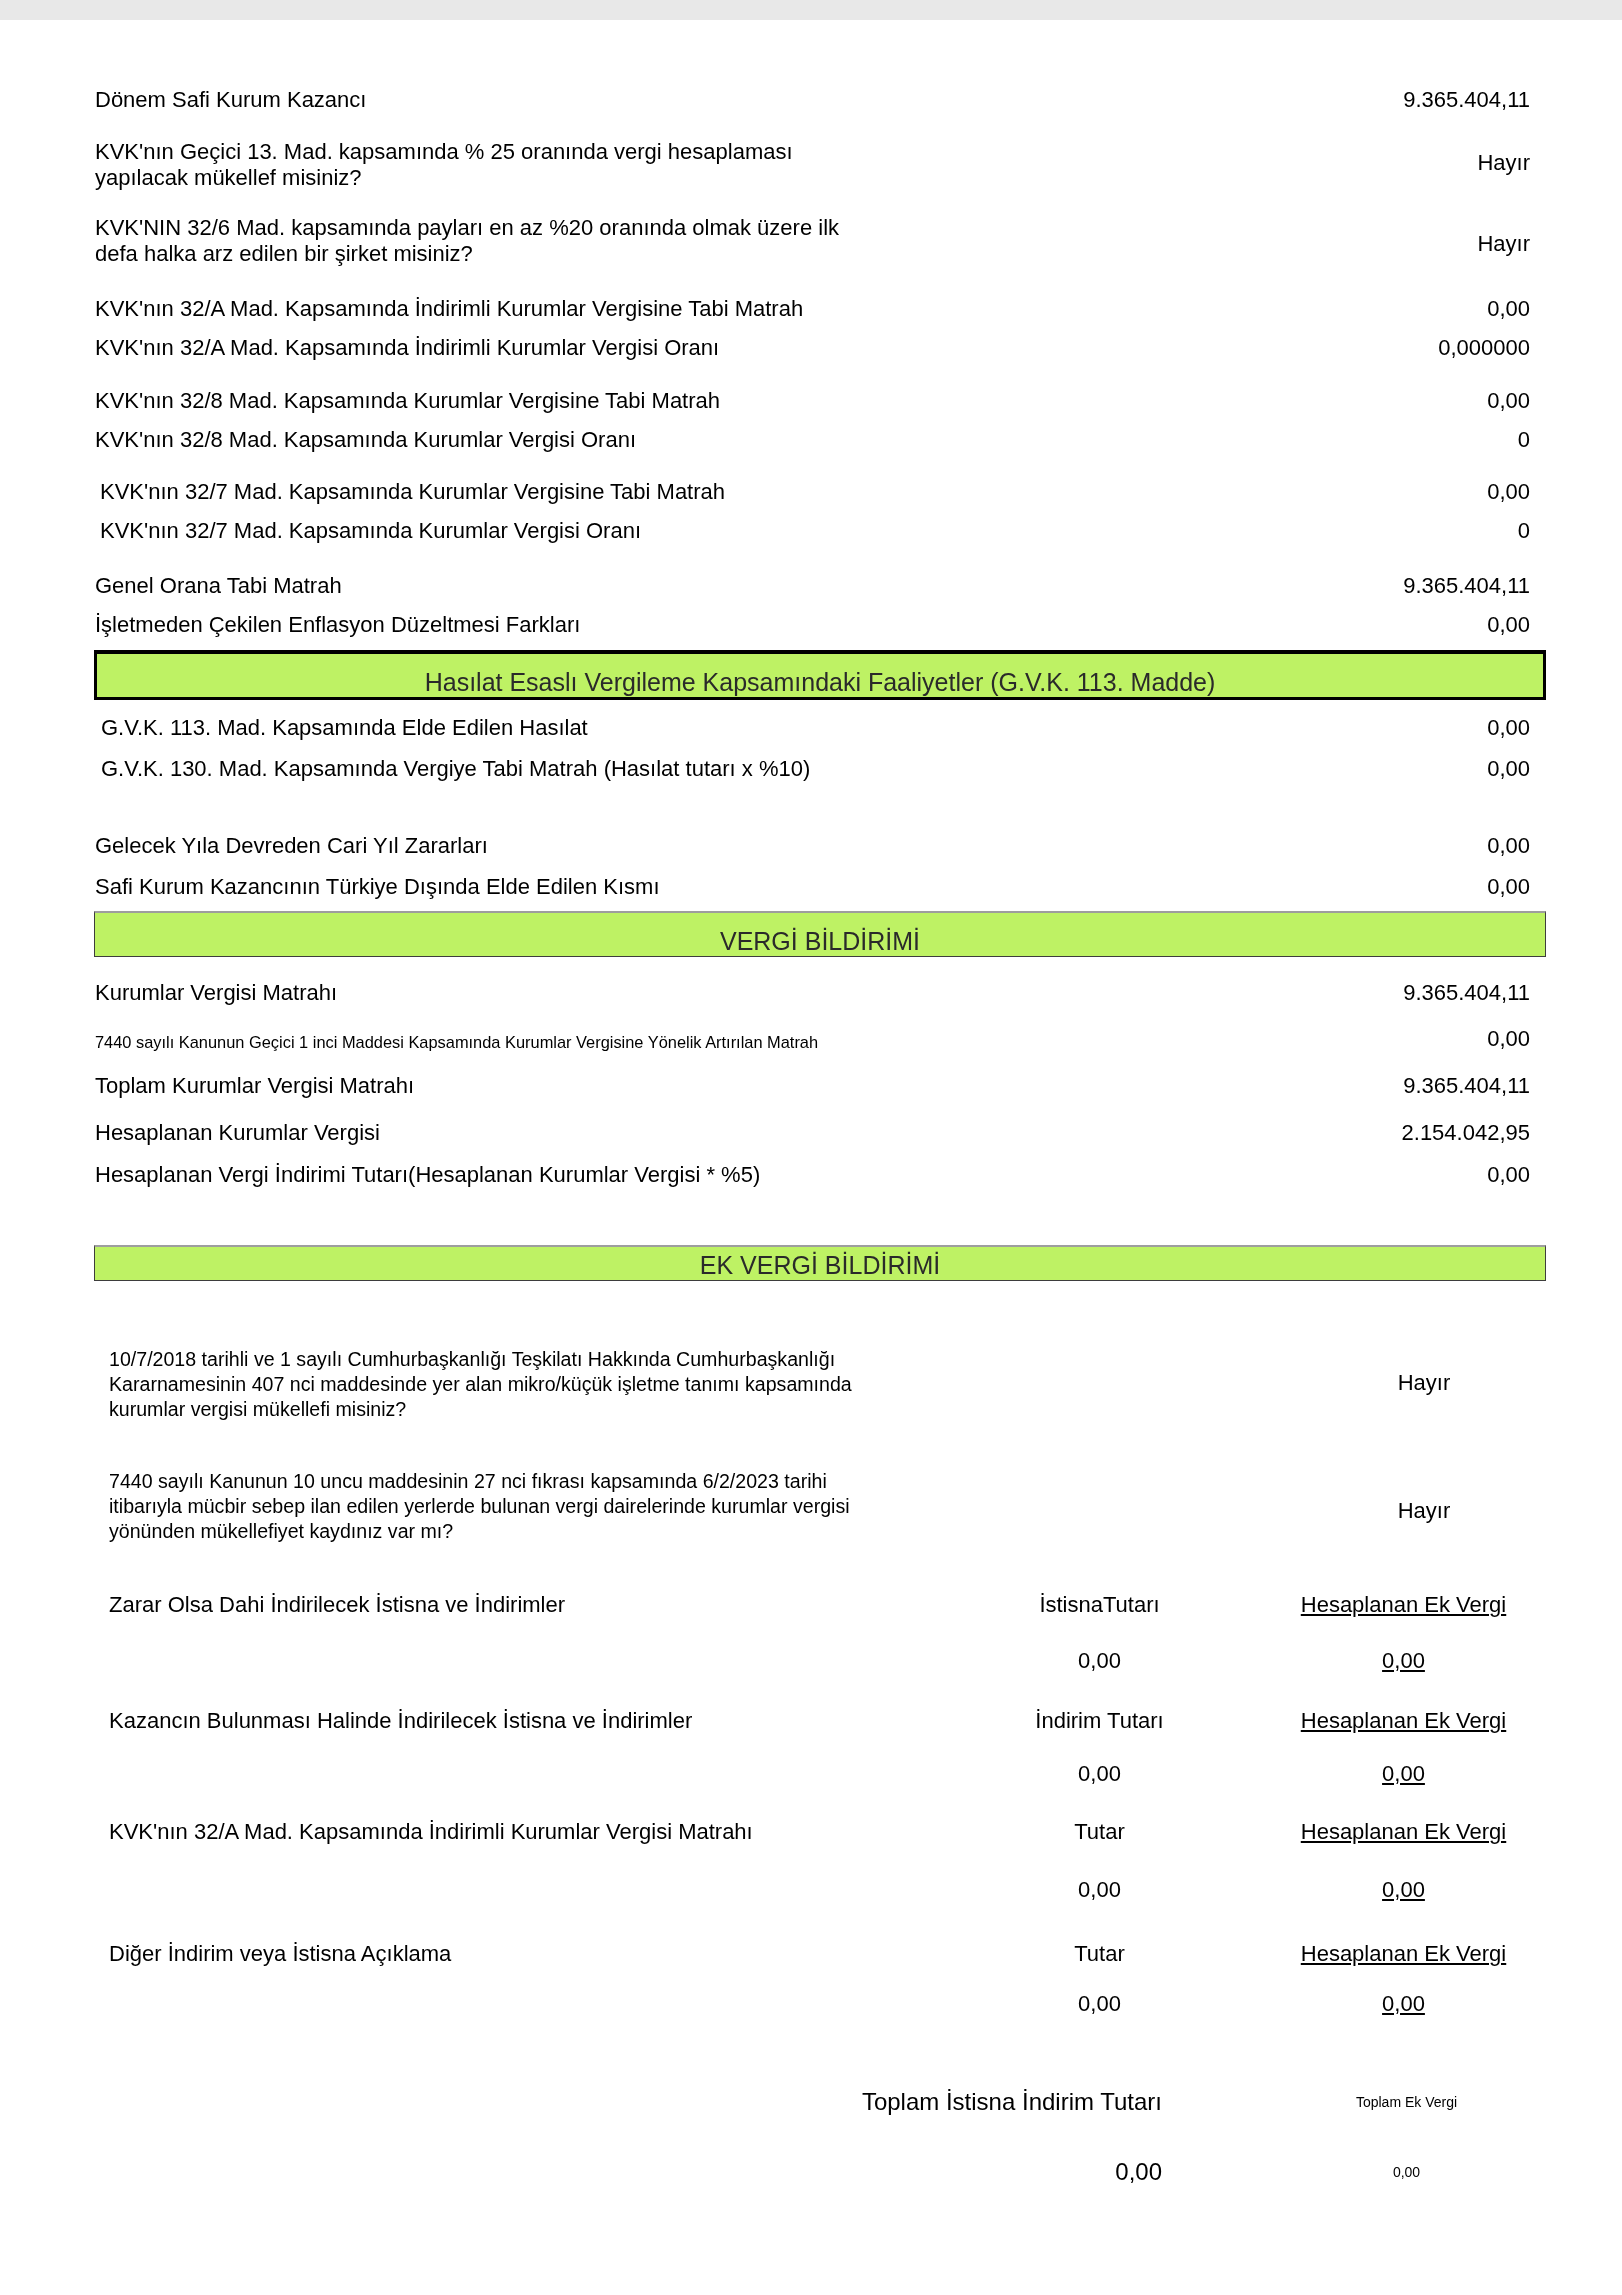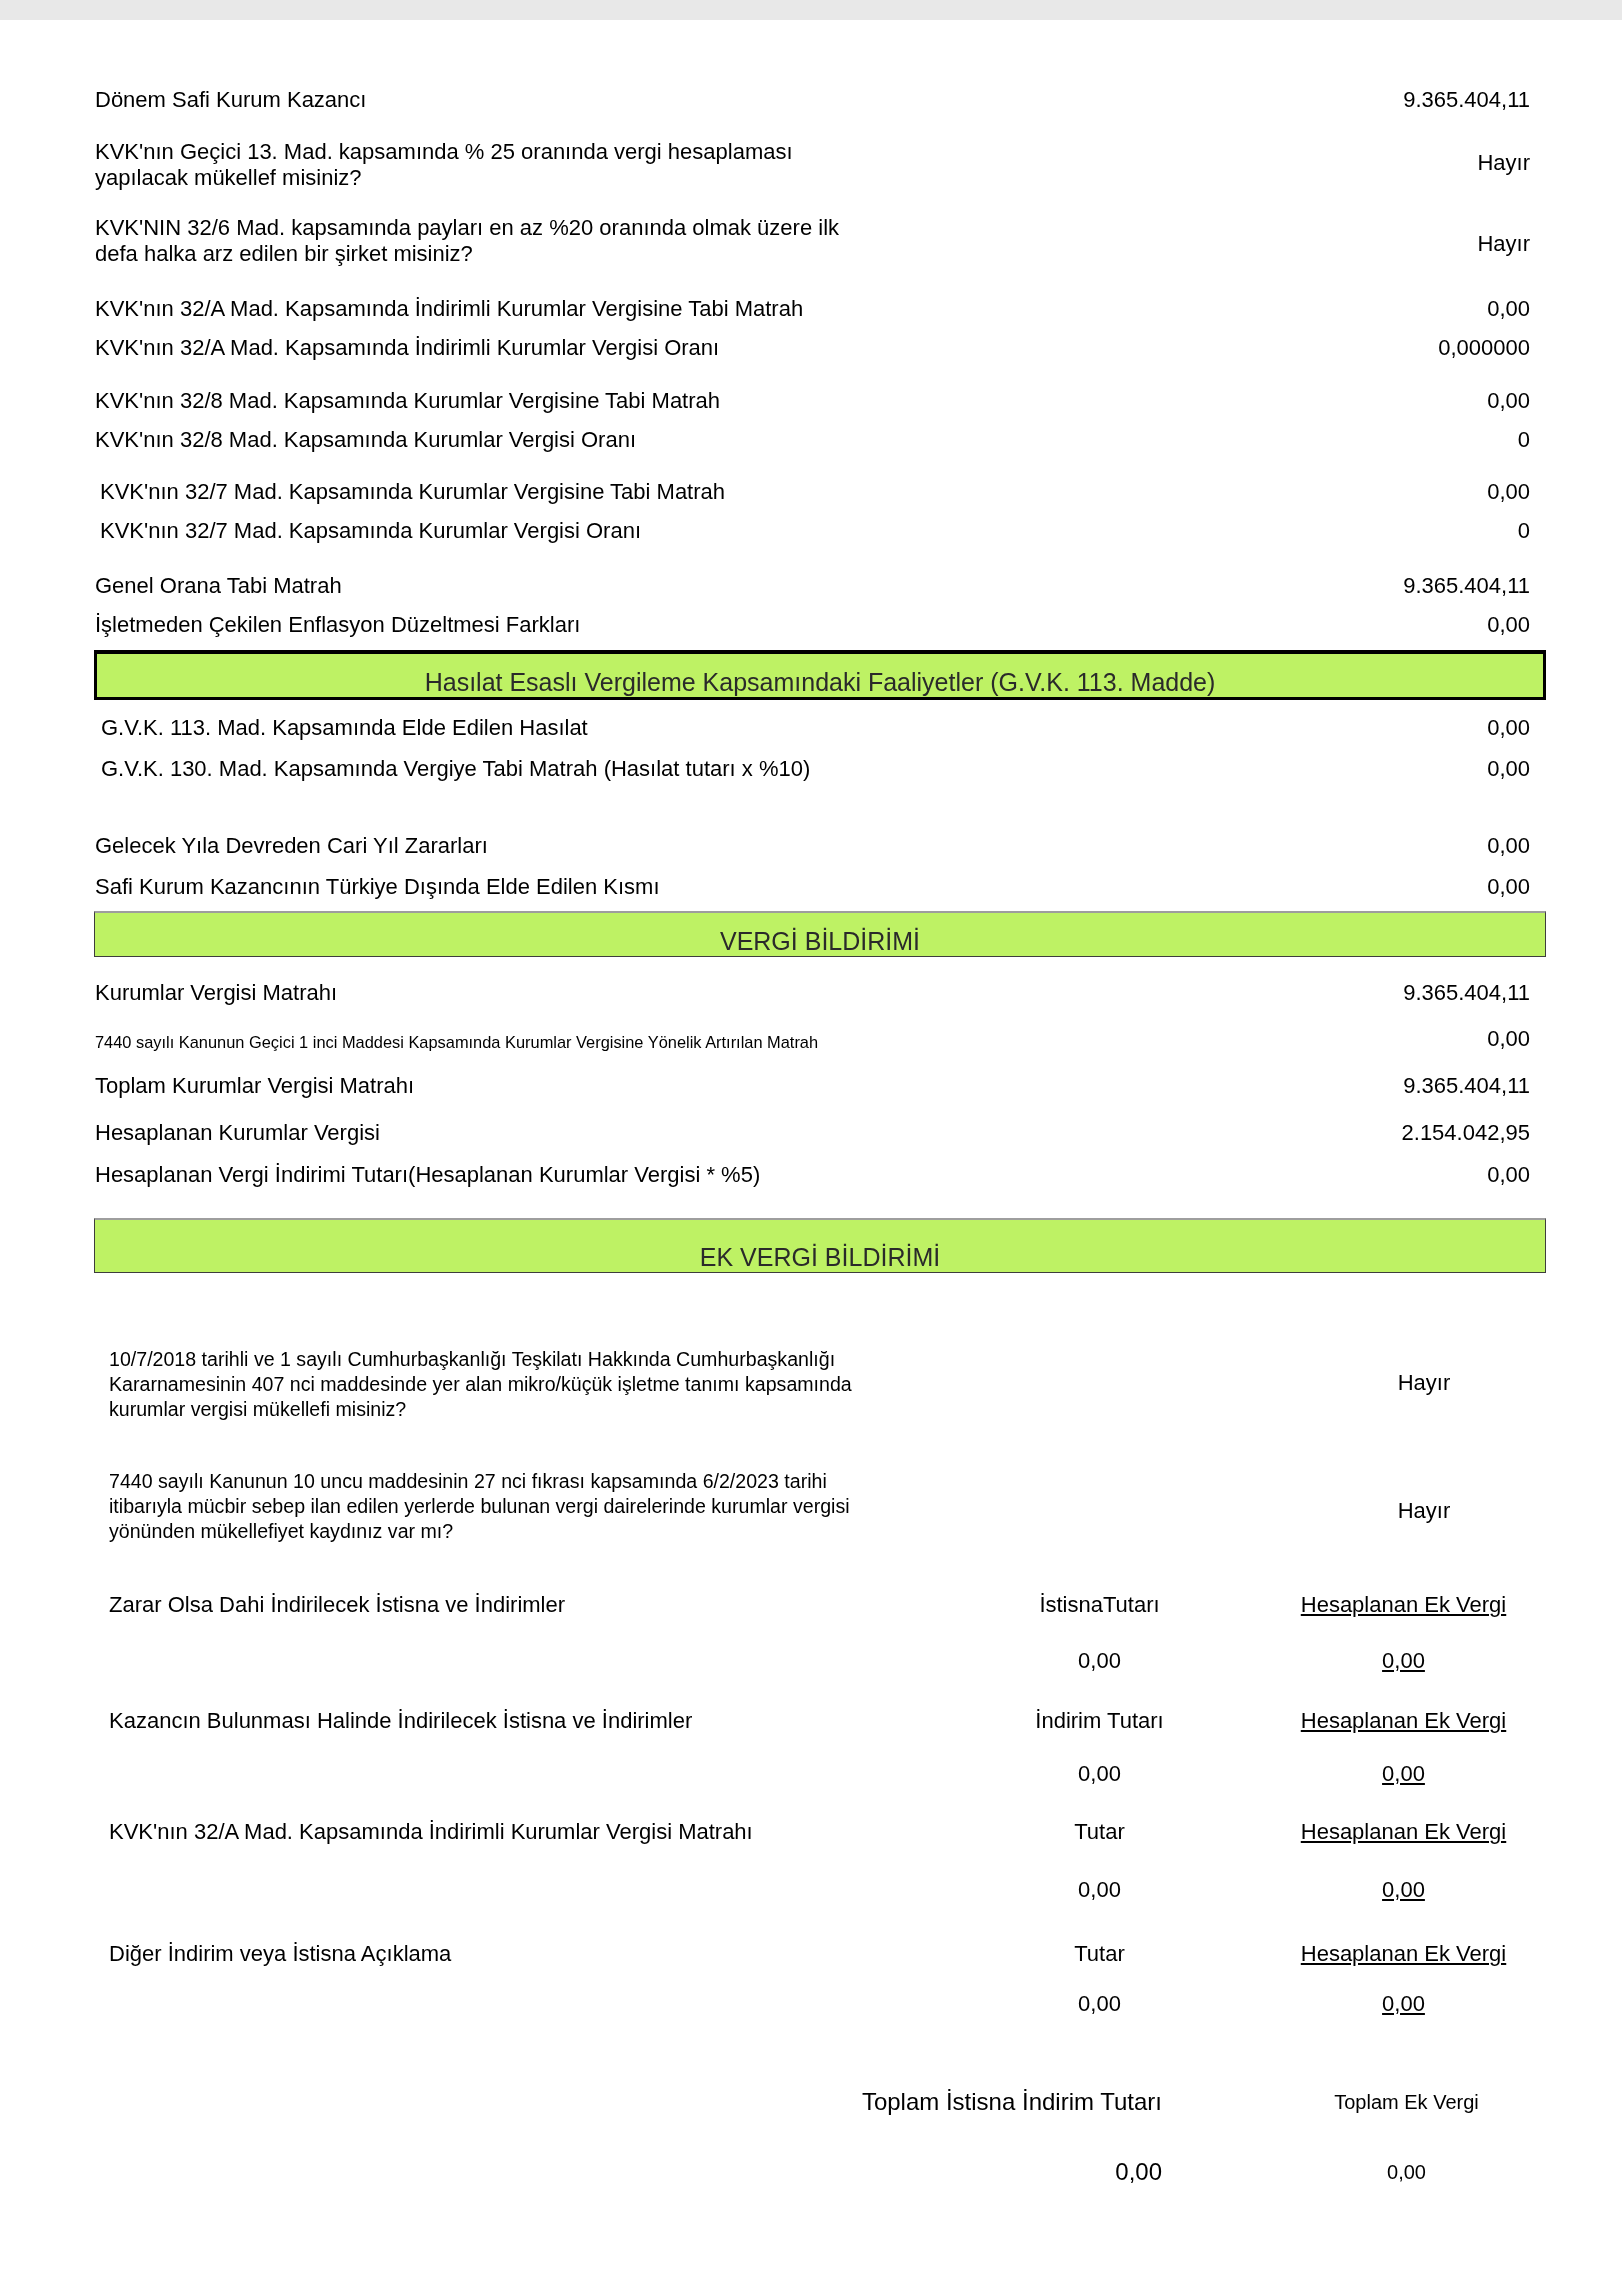--- a/index.html
+++ b/index.html
@@ -88,21 +88,21 @@
     width:327px;
     text-align:right;
     font-size:24px;
     line-height:26px;
   }
   .col-total-tax{
     position:absolute;
     left:1243px;
     width:327px;
     text-align:center;
-    font-size:20px;
+    font-size:14px;
     line-height:26px;
   }
 </style>
 </head>
 <body>
 
 <div class="page">
 
   <div>
     <div class="flabel" style="top:67px">Dönem Safi Kurum Kazancı</div>
@@ -191,21 +191,21 @@
   </div>
   <div>
     <div class="flabel" style="top:1100px">Hesaplanan Kurumlar Vergisi</div>
     <div class="fvalue" style="top:1100px">2.154.042,95</div>
   </div>
   <div>
     <div class="flabel" style="top:1142px">Hesaplanan Vergi İndirimi Tutarı(Hesaplanan Kurumlar Vergisi * %5)</div>
     <div class="fvalue" style="top:1142px">0,00</div>
   </div>
 
-  <div class="section-box box-light" style="top:1198px;height:55px">
+  <div class="section-box box-light" style="top:1225px;height:36px">
     <span class="section-title">EK VERGİ BİLDİRİMİ</span>
   </div>
 
   <div>
     <div class="q-text" style="top:1327px">10/7/2018 tarihli ve 1 sayılı Cumhurbaşkanlığı Teşkilatı Hakkında Cumhurbaşkanlığı
 Kararnamesinin 407 nci maddesinde yer alan mikro/küçük işletme tanımı kapsamında
 kurumlar vergisi mükellefi misiniz?</div>
     <div class="q-answer" style="top:1350px">Hayır</div>
   </div>
   <div>

